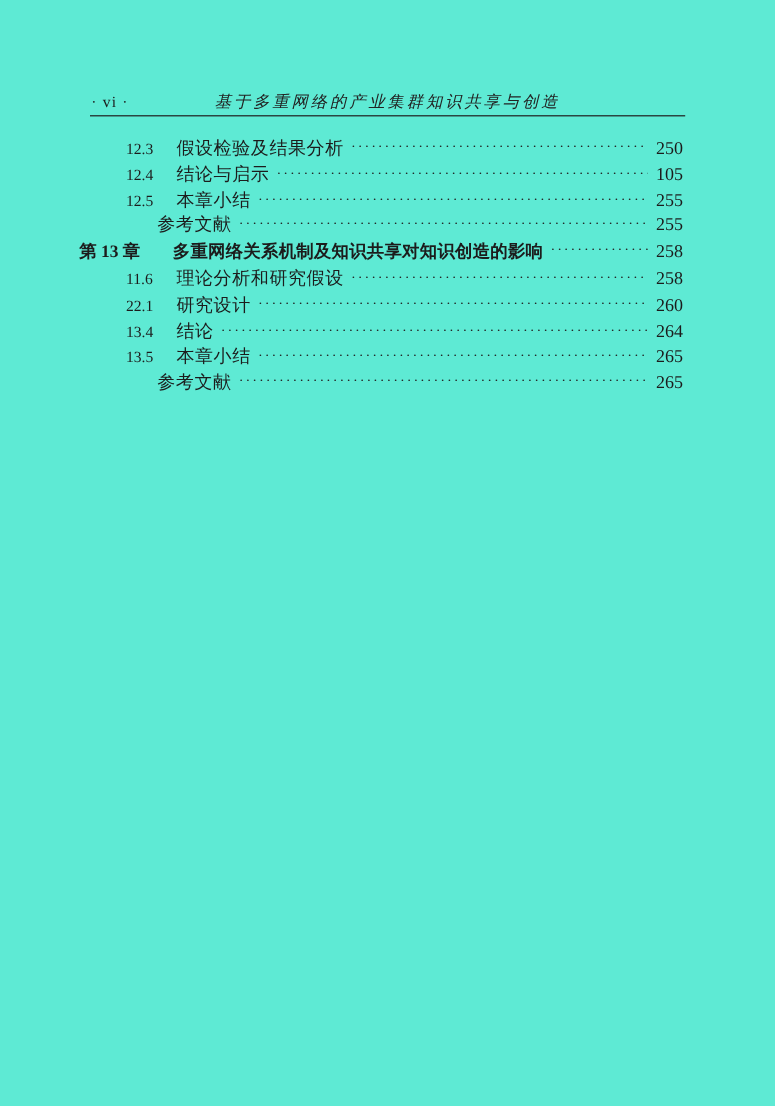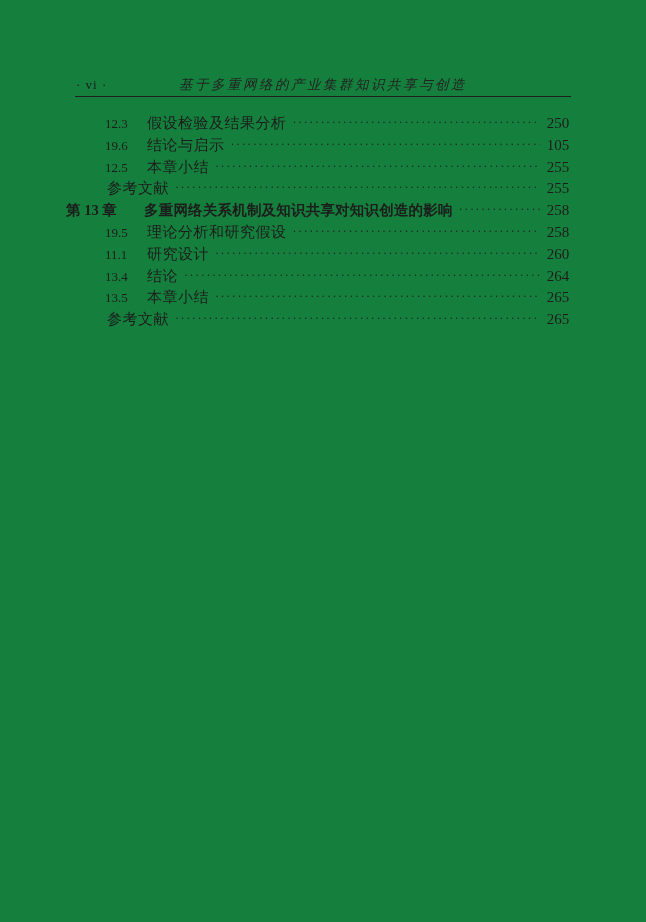--- a/index.html
+++ b/index.html
@@ -4,21 +4,21 @@
 <style>
   html, body { margin:0; padding:0; }
   body {
     width:646px; height:922px;
     background:#ffffff;
     font-family:"Liberation Serif", serif;
     color:#1c1c1c;
     position:relative;
     overflow:hidden;
   }
-  .page { position:absolute; inset:0; background:#15803d;padding-left:43px; }
+  .page { position:absolute; inset:0; background:#5eead4;padding-left:43px; }
 
   
   .header { position:absolute; left:75px; right:75px; top:74px; height:22px; }
   .header-pagenum {
     position:absolute; left:1px; top:3px;
     font-size:13px; letter-spacing:1px;
     font-family:"Liberation Serif", serif;
   }
   .header-title {
     position:absolute; left:0; right:0; top:2px;
@@ -38,21 +38,21 @@
   
   .toc { position:absolute; left:0; top:113px; width:571px; }
   .toc-row {
     display:flex; align-items:baseline;
     height:21.8px;
     font-size:15px;
     line-height:21.8px;
     cursor:pointer;
   }
   .level-section   { padding-left:105px; }
-  .level-references{ padding-left:107px; }
+  .level-references{ padding-left:107px;margin-left:24px; }
   .level-chapter   { padding-left:66px; }
 
   .toc-num {
     flex:0 0 auto;
     font-family:"Liberation Serif", serif;
     font-size:13px;
   }
   .level-section .toc-num { width:42px; }
   .level-chapter .toc-num {
     width:66px; margin-right:12px;
@@ -108,21 +108,21 @@
   <div class="header-rule"></div>
 
   <div class="toc" id="toc">
       <div class="toc-row level-section">
       <span class="toc-num">12.3</span>
       <span class="toc-title">假设检验及结果分析</span>
       <span class="toc-leader"></span>
       <span class="toc-page">250</span>
     </div>
       <div class="toc-row level-section">
-      <span class="toc-num">19.6</span>
+      <span class="toc-num">12.4</span>
       <span class="toc-title">结论与启示</span>
       <span class="toc-leader"></span>
       <span class="toc-page">105</span>
     </div>
       <div class="toc-row level-section">
       <span class="toc-num">12.5</span>
       <span class="toc-title">本章小结</span>
       <span class="toc-leader"></span>
       <span class="toc-page">255</span>
     </div>
@@ -132,27 +132,27 @@
       <span class="toc-leader"></span>
       <span class="toc-page">255</span>
     </div>
       <div class="toc-row level-chapter">
       <span class="toc-num">第 13 章</span>
       <span class="toc-title">多重网络关系机制及知识共享对知识创造的影响</span>
       <span class="toc-leader"></span>
       <span class="toc-page">258</span>
     </div>
       <div class="toc-row level-section">
-      <span class="toc-num">19.5</span>
+      <span class="toc-num">11.6</span>
       <span class="toc-title">理论分析和研究假设</span>
       <span class="toc-leader"></span>
       <span class="toc-page">258</span>
     </div>
       <div class="toc-row level-section">
-      <span class="toc-num">11.1</span>
+      <span class="toc-num">22.1</span>
       <span class="toc-title">研究设计</span>
       <span class="toc-leader"></span>
       <span class="toc-page">260</span>
     </div>
       <div class="toc-row level-section">
       <span class="toc-num">13.4</span>
       <span class="toc-title">结论</span>
       <span class="toc-leader"></span>
       <span class="toc-page">264</span>
     </div>

